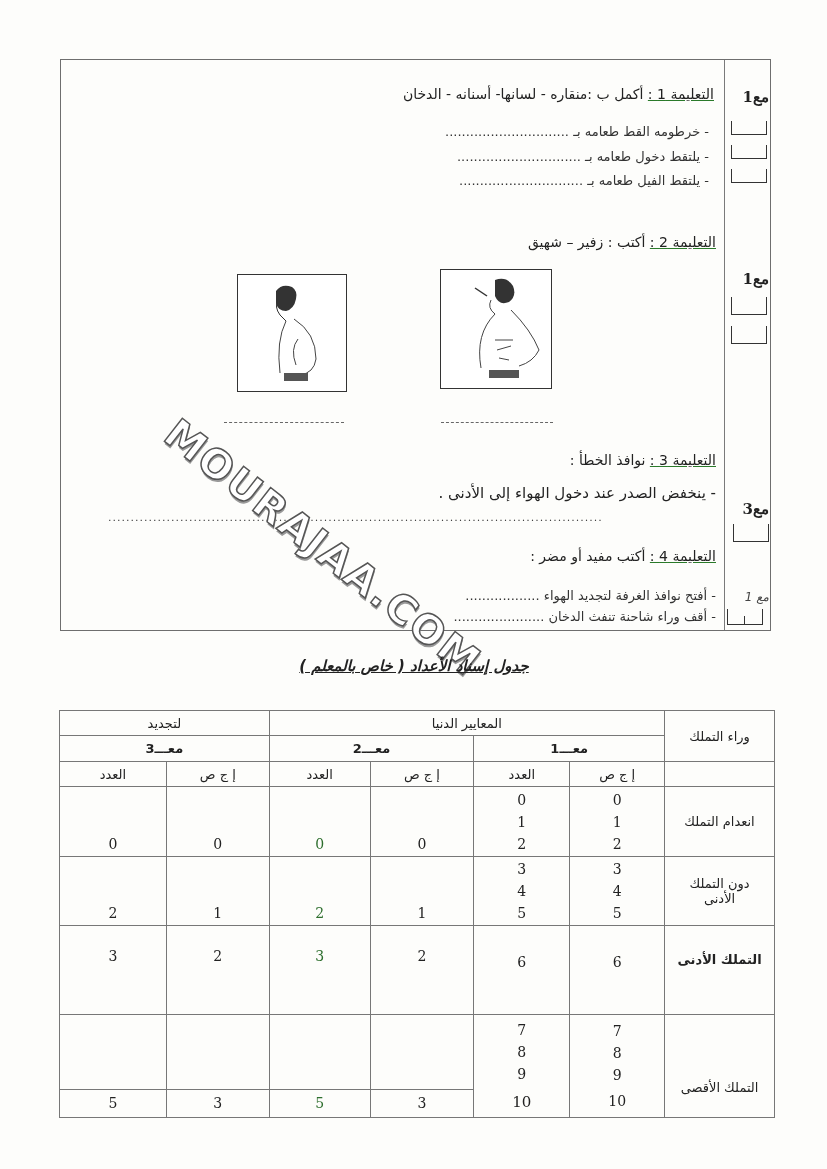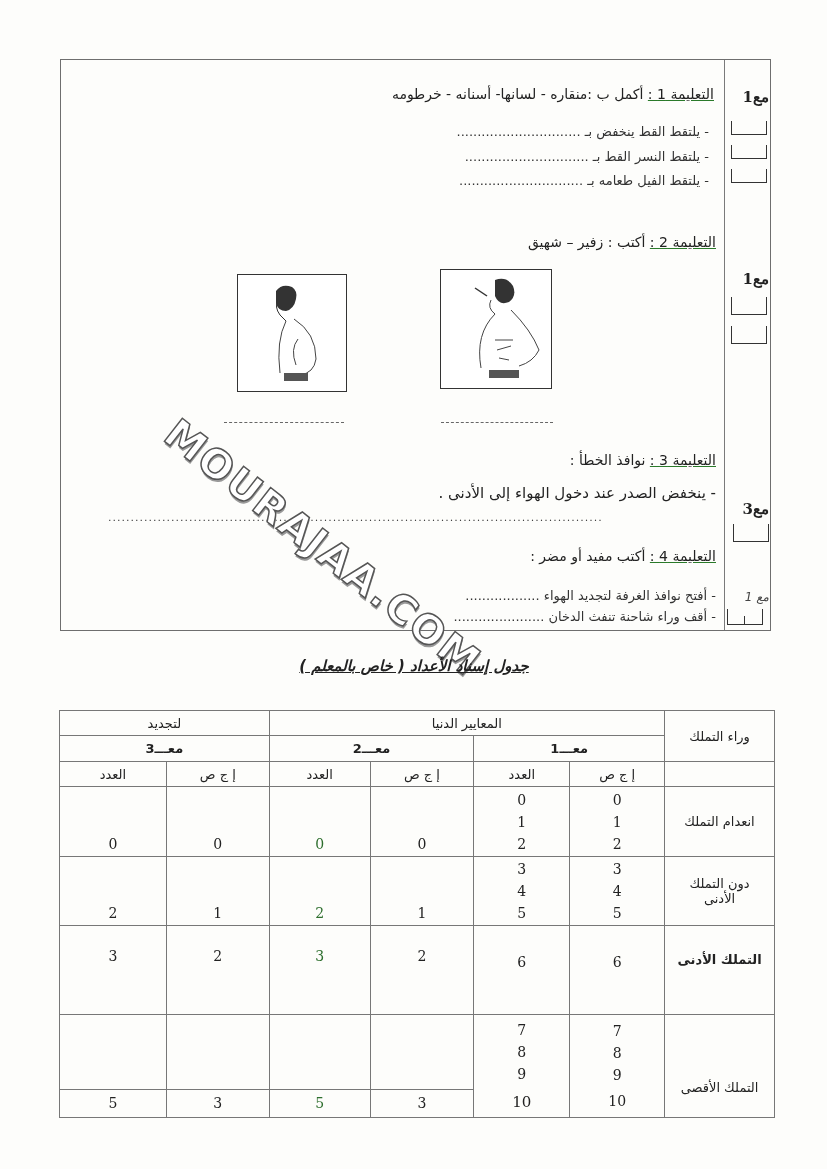--- a/index.html
+++ b/index.html
@@ -45,24 +45,24 @@
 </style>
 </head>
 <body>
 
 <div class="frame">
   <div class="divider"></div>
 </div>
 
 <div class="abs rtl instr" style="right:113px; top:86px;">
   <span class="lbl">التعليمة 1 :</span>
-  <span>أكمل ب :منقاره - لسانها- أسنانه - خرطومه</span>
-</div>
-<div class="abs rtl line-text" style="right:118px; top:124px;">- يلتقط القط ينخفض بـ ..............................</div>
-<div class="abs rtl line-text" style="right:118px; top:149px;">- يلتقط النسر القط بـ ..............................</div>
+  <span>أكمل ب :منقاره - لسانها- أسنانه - الدخان</span>
+</div>
+<div class="abs rtl line-text" style="right:118px; top:124px;">- خرطومه القط طعامه بـ ..............................</div>
+<div class="abs rtl line-text" style="right:118px; top:149px;">- يلتقط دخول طعامه بـ ..............................</div>
 <div class="abs rtl line-text" style="right:118px; top:173px;">- يلتقط الفيل طعامه بـ ..............................</div>
 
 <div class="abs rtl crit" style="right:58px; top:88px;">مع1</div>
 <div class="bracket" style="left:731px; top:121px;"></div>
 <div class="bracket" style="left:731px; top:145px;"></div>
 <div class="bracket" style="left:731px; top:169px;"></div>
 
 <div class="abs rtl instr" style="right:111px; top:234px;">
   <span class="lbl">التعليمة 2 :</span>
   <span>أكتب : زفير – شهيق</span>

